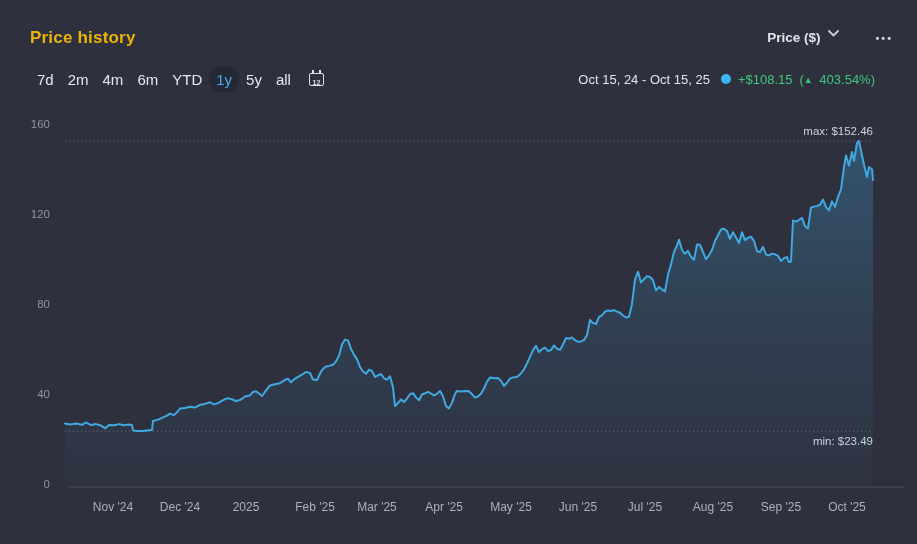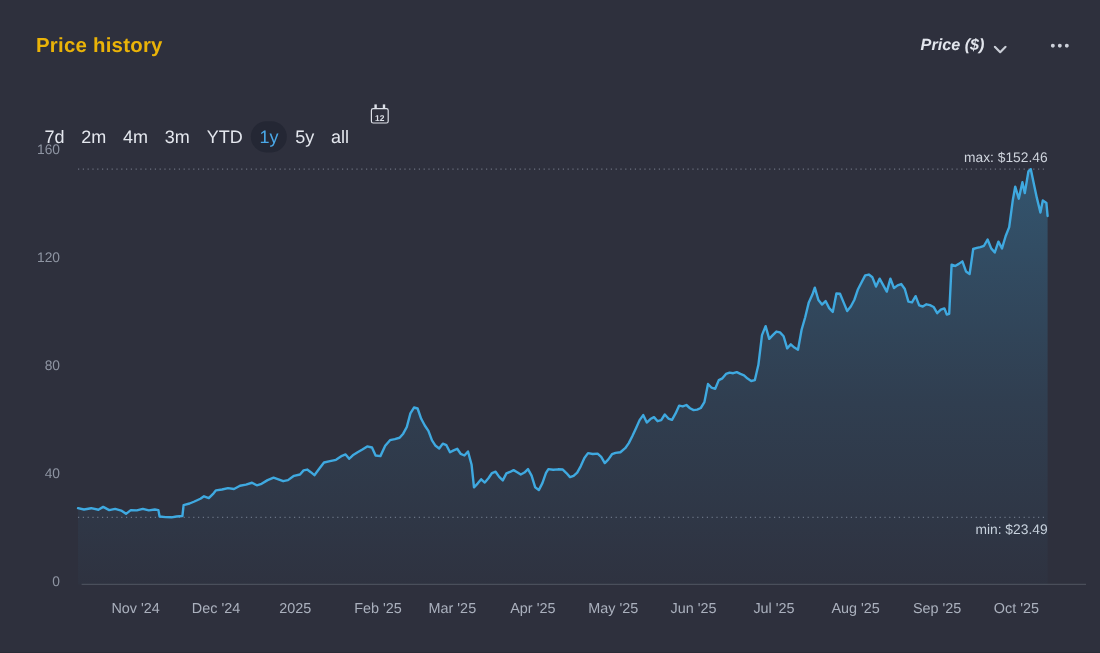--- a/index.html
+++ b/index.html
@@ -5,30 +5,30 @@
   html,body{margin:0;padding:0;background:#24262f;}
   .card{
     position:relative;width:917px;height:544px;background:#2e303d;
     font-family:"Liberation Sans","DejaVu Sans",sans-serif;overflow:hidden;
     color:#e6e8ee;
   }
   
   .header{position:absolute;top:26px;left:30px;right:22px;display:flex;justify-content:space-between;align-items:center;z-index:2;}
   .title{font-size:17px;font-weight:700;color:#eab308;margin:0;letter-spacing:.2px;}
   .header-right{display:flex;align-items:center;gap:34px;}
-  .metric-select{display:flex;align-items:flex-end;gap:8px;cursor:pointer;font-style:italic;}
+  .metric-select{display:flex;align-items:flex-start;gap:8px;cursor:pointer;}
   .metric-label{font-size:13.5px;font-weight:700;color:#e2e5ec;}
   .more-btn{background:none;border:none;cursor:pointer;padding:4px 2px;}
   .ellipsis{font-size:11px;font-weight:700;color:#cdd1da;letter-spacing:2px;line-height:1;}
   
   .toolbar{position:absolute;top:66px;left:30px;right:42px;display:flex;justify-content:space-between;align-items:center;z-index:2;}
   .toolbar-left{display:flex;align-items:center;gap:2px;}
   .range{background:none;border:none;color:#e4e7ee;font-family:inherit;font-weight:400;font-size:15px;
          min-width:27px;height:26px;padding:0 7px;border-radius:14px;cursor:pointer;}
-  .range.active{color:#4aa8e8;background:#242734;margin-top:35px;}
+  .range.active{color:#4aa8e8;background:#242734;}
   .cal-btn{background:none;border:none;cursor:pointer;margin-left:9px;padding:0;height:26px;display:flex;align-items:center;}
   .cal-icon{position:relative;display:inline-block;width:15px;height:13px;border:1.6px solid #dde0e8;border-radius:2px;box-sizing:border-box;}
   .cal-icon::before{content:'';position:absolute;top:-4px;left:2px;width:1.8px;height:3px;background:#dde0e8;box-shadow:7px 0 0 #dde0e8;}
   .cal-num{position:absolute;left:0;right:0;bottom:-1px;text-align:center;font-size:7px;font-weight:700;color:#dde0e8;}
   .toolbar-right{display:flex;align-items:center;gap:7px;font-size:13px;}
   .daterange{color:#e2e5ec;}
   .dot{width:10px;height:10px;border-radius:50%;background:#38b7f2;display:inline-block;margin-left:4px;}
   .gain{color:#3ec97e;font-weight:400;}
   .tri{font-size:9px;margin-right:3px;position:relative;top:-1px;}
   
@@ -84,22 +84,28 @@
         </svg>
       </div>
       <button class="more-btn">
         <span class="ellipsis">•••</span>
       </button>
     </div>
   </div>
 
   <div class="toolbar">
     <div class="toolbar-left">
-      <span id="ranges"><button class="range">7d</button><button class="range">2m</button><button class="range">4m</button><button class="range">3m</button><button class="range">YTD</button><button class="range active">1y</button><button class="range">5y</button><button class="range">all</button></span>
+      <span id="ranges"><button class="range">7d</button><button class="range">2m</button><button class="range">4m</button><button class="range">6m</button><button class="range">YTD</button><button class="range active">1y</button><button class="range">5y</button><button class="range">all</button></span>
       <button class="cal-btn">
         <span class="cal-icon">
           <span class="cal-num">12</span>
         </span>
       </button>
     </div>
+    <div class="toolbar-right">
+      <span class="daterange">Oct 15, 24 - Oct 15, 25</span>
+      <span class="dot"></span>
+      <span class="gain">+$108.15</span>
+      <span class="gain"><span>(</span><span class="tri">▲</span><span> 403.54%)</span></span>
+    </div>
   </div>
 
 </div>
 
 </body></html>

